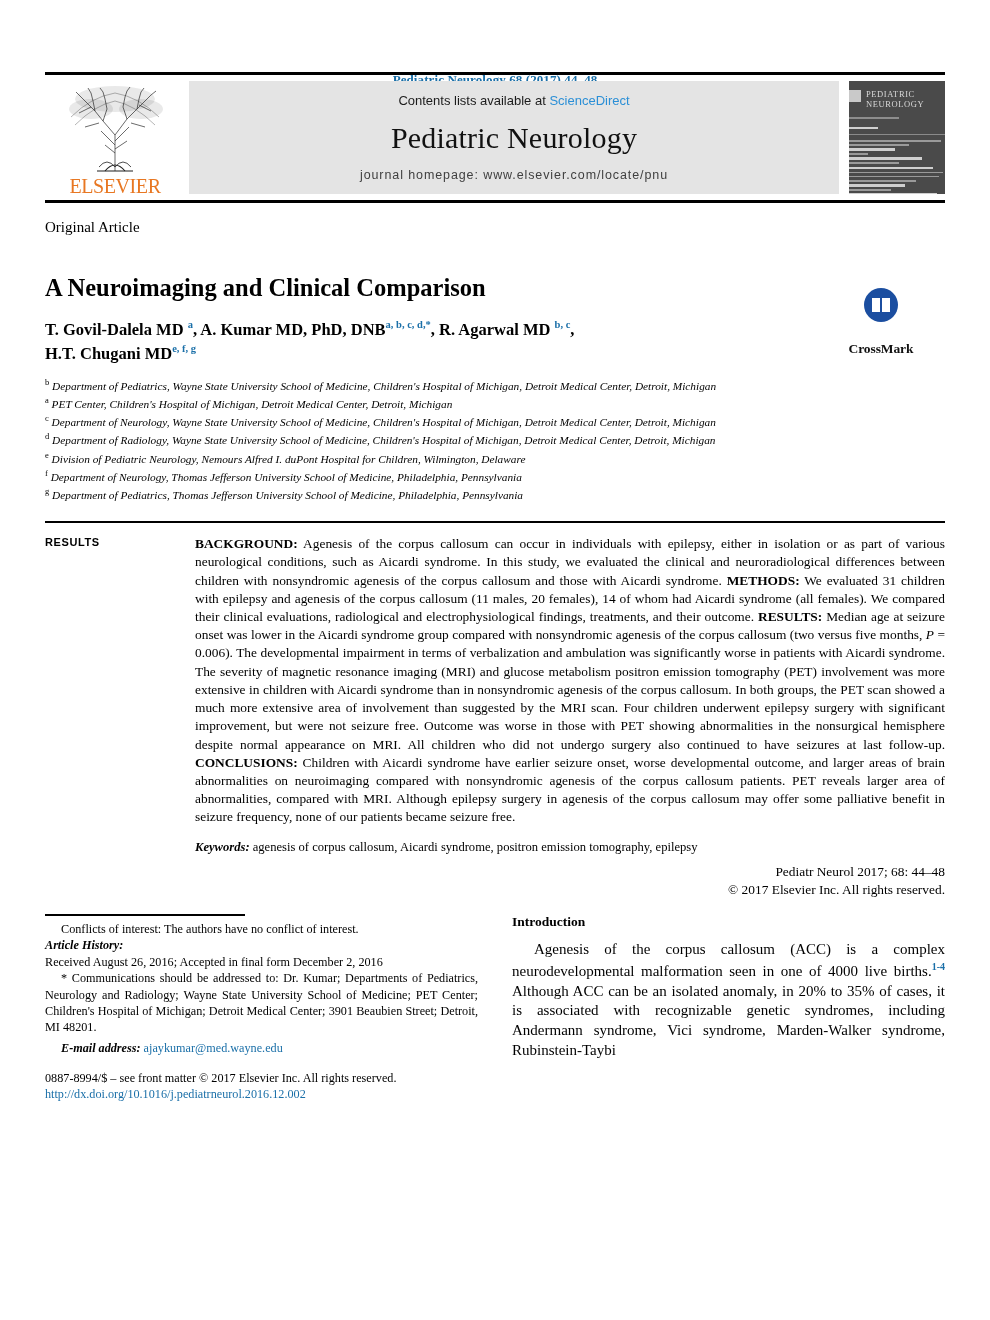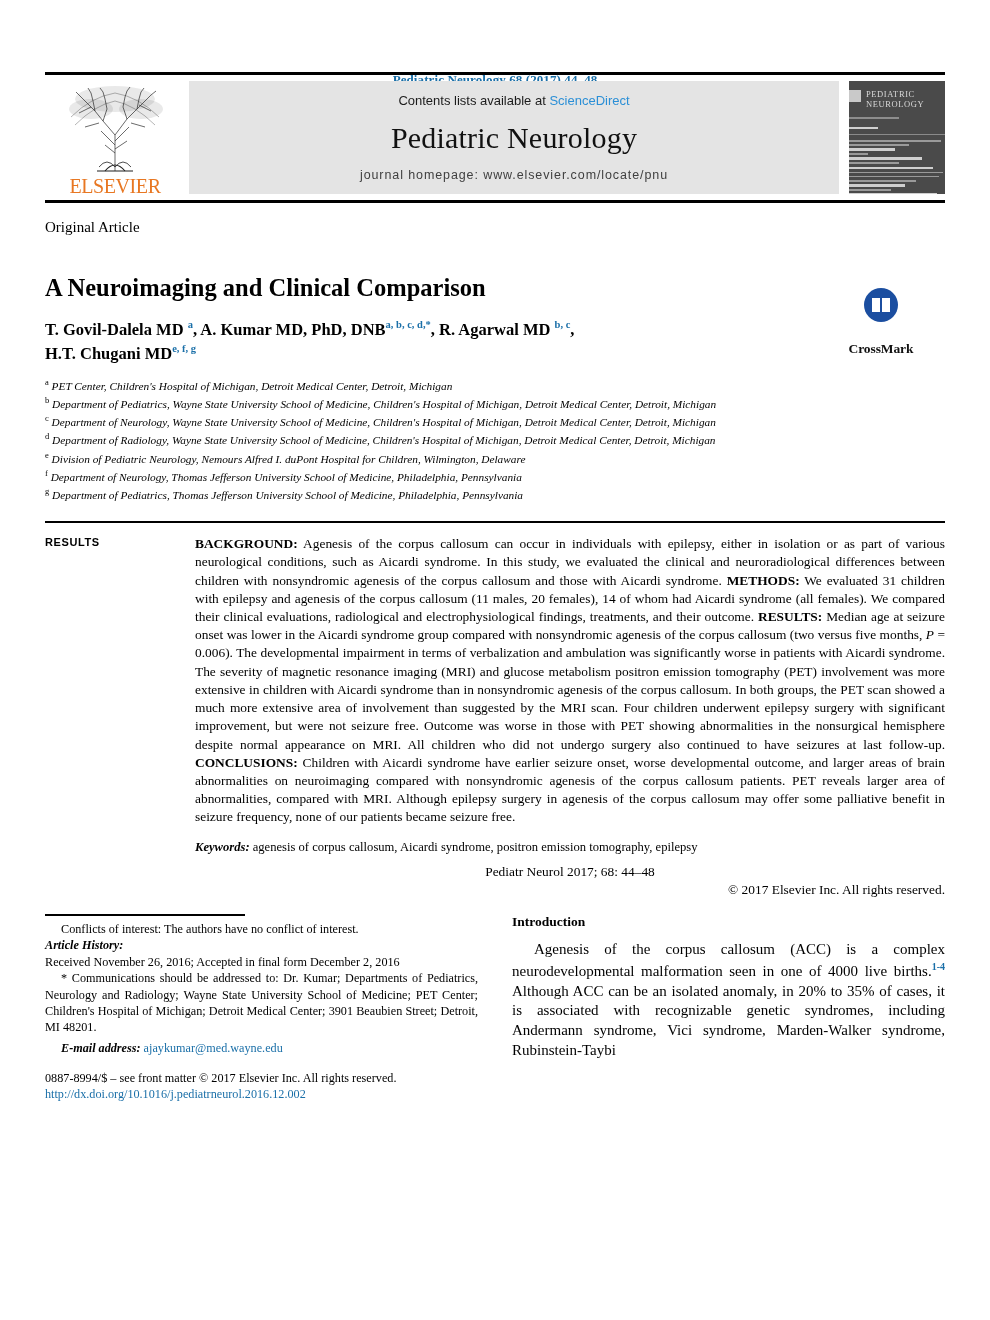--- a/index.html
+++ b/index.html
@@ -183,21 +183,21 @@
     font-weight: bold;
     font-size: 13.4px;
   }
   .keywords {
     margin-top: 13px;
     font-family: "Liberation Serif", serif;
     font-size: 12.6px;
   }
   .keywords .kw-label { font-style: italic; font-weight: bold; }
   .cite-line {
-    text-align: center;
+    text-align: right;
     font-family: "Liberation Serif", serif;
     font-size: 13.4px;
     margin-top: 9px;
   }
   .rights-line {
     text-align: right;
     font-family: "Liberation Serif", serif;
     font-size: 13.4px;
     margin-top: 2px;
   }
@@ -329,22 +329,22 @@
   <div class="crossmark">
     <div class="cm-badge">
       <div class="cm-book"></div>
     </div>
     <div class="cm-word">CrossMark</div>
   </div>
 
   <div class="authors">T. Govil-Dalela MD <sup>a</sup>, A. Kumar MD, PhD, DNB<sup>a, b, c, d,</sup><sup>*</sup>, R. Agarwal MD <sup>b, c</sup>,<br>H.T. Chugani MD<sup>e, f, g</sup></div>
 
   <div class="affils">
+    <p class="affil"><sup>b</sup> <span>Department of Pediatrics, Wayne State University School of Medicine, Children's Hospital of Michigan, Detroit Medical Center, Detroit, Michigan</span></p>
     <p class="affil"><sup>a</sup> <span>PET Center, Children's Hospital of Michigan, Detroit Medical Center, Detroit, Michigan</span></p>
-    <p class="affil"><sup>b</sup> <span>Department of Pediatrics, Wayne State University School of Medicine, Children's Hospital of Michigan, Detroit Medical Center, Detroit, Michigan</span></p>
     <p class="affil"><sup>c</sup> <span>Department of Neurology, Wayne State University School of Medicine, Children's Hospital of Michigan, Detroit Medical Center, Detroit, Michigan</span></p>
     <p class="affil"><sup>d</sup> <span>Department of Radiology, Wayne State University School of Medicine, Children's Hospital of Michigan, Detroit Medical Center, Detroit, Michigan</span></p>
     <p class="affil"><sup>e</sup> <span>Division of Pediatric Neurology, Nemours Alfred I. duPont Hospital for Children, Wilmington, Delaware</span></p>
     <p class="affil"><sup>f</sup> <span>Department of Neurology, Thomas Jefferson University School of Medicine, Philadelphia, Pennsylvania</span></p>
     <p class="affil"><sup>g</sup> <span>Department of Pediatrics, Thomas Jefferson University School of Medicine, Philadelphia, Pennsylvania</span></p>
   </div>
 
   <div class="abs-rule"></div>
   <div class="abs-wrap">
     <div class="abs-left">
@@ -358,21 +358,21 @@
       <div class="cite-line">Pediatr Neurol 2017; 68: 44–48</div>
       <div class="rights-line">© 2017 Elsevier Inc. All rights reserved.</div>
     </div>
   </div>
 
   <div class="cols">
     <div class="col col-left">
       <div class="foot-rule"></div>
       <div class="foot-text indent">Conflicts of interest: The authors have no conflict of interest.</div>
       <div class="foot-text bold-ital" style="font-style:italic;font-weight:bold;">Article History:</div>
-      <div class="foot-text">Received November 26, 2016; Accepted in final form December 2, 2016</div>
+      <div class="foot-text">Received August 26, 2016; Accepted in final form December 2, 2016</div>
       <div class="foot-text indent">* Communications should be addressed to: Dr. Kumar; Departments of Pediatrics, Neurology and Radiology; Wayne State University School of Medicine; PET Center; Children's Hospital of Michigan; Detroit Medical Center; 3901 Beaubien Street; Detroit, MI 48201.</div>
       <div class="foot-text email-line indent">
         <span class="bold-ital">E-mail address:</span>
         <span class="link">ajaykumar@med.wayne.edu</span>
       </div>
       <div class="issn">0887-8994/$ – see front matter © 2017 Elsevier Inc. All rights reserved.</div>
       <div class="doi">http://dx.doi.org/10.1016/j.pediatrneurol.2016.12.002</div>
     </div>
 
     <div class="col">

